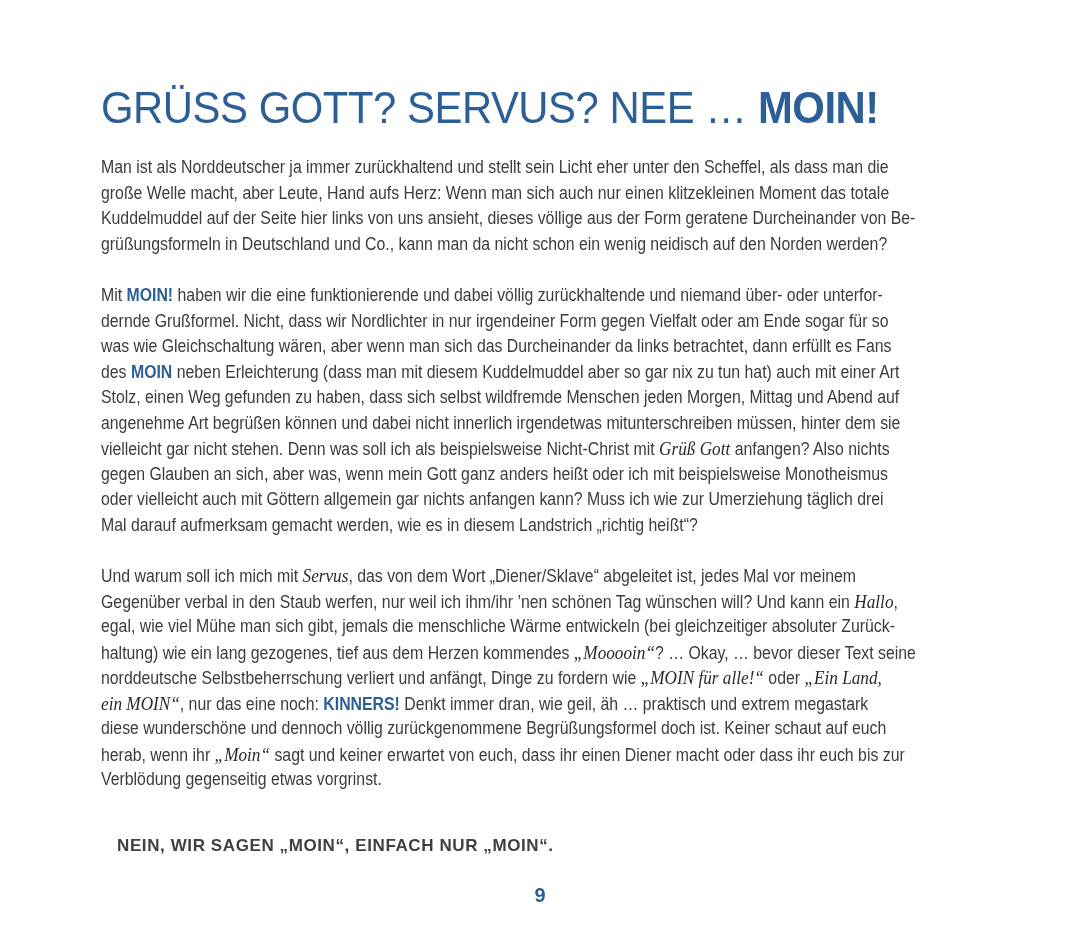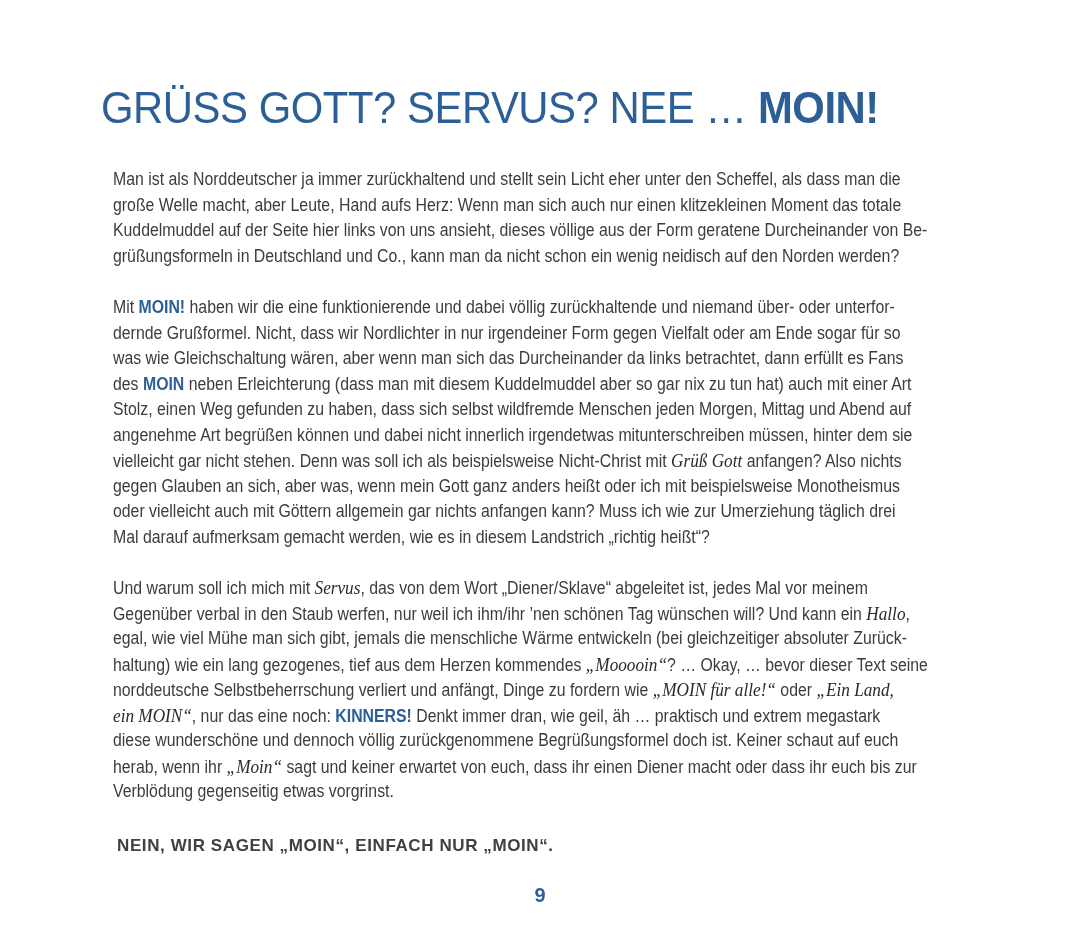--- a/index.html
+++ b/index.html
@@ -5,21 +5,21 @@
   html, body { margin:0; padding:0; background:#ffffff; }
   body { width:1080px; height:940px; position:relative; overflow:hidden; }
   .page { position:absolute; left:0; top:0; width:1080px; height:940px; }
   .title {
     position:absolute; left:101px; top:82px; margin:0;
     font-family:"Liberation Sans", sans-serif; font-weight:400;
     font-size:45px; line-height:52px; color:#2d5f97; letter-spacing:-0.5px;
     white-space:nowrap; transform:scaleX(0.93); transform-origin:left top;
   }
   .title b { font-weight:700; }
-  .para { position:absolute; left:101px; width:880px; margin:12px; }
+  .para { position:absolute; left:101px; width:880px; margin:0; }
   .line {
     display:block; height:25.5px; line-height:25.5px;
     font-family:"Liberation Sans", sans-serif; font-size:17.5px; color:#3c3c3c;
     white-space:nowrap; transform:scaleX(0.905); transform-origin:left center;
   }
   .blue { color:#2d5f97; font-weight:700; }
   .serif { font-family:"Liberation Serif", serif; font-style:italic; font-size:19px; color:#2a2a2a; }
   .closing {
     position:absolute; left:101px; top:820px; margin:16px;
     font-family:"Liberation Sans", sans-serif; font-weight:700; font-size:17px;

